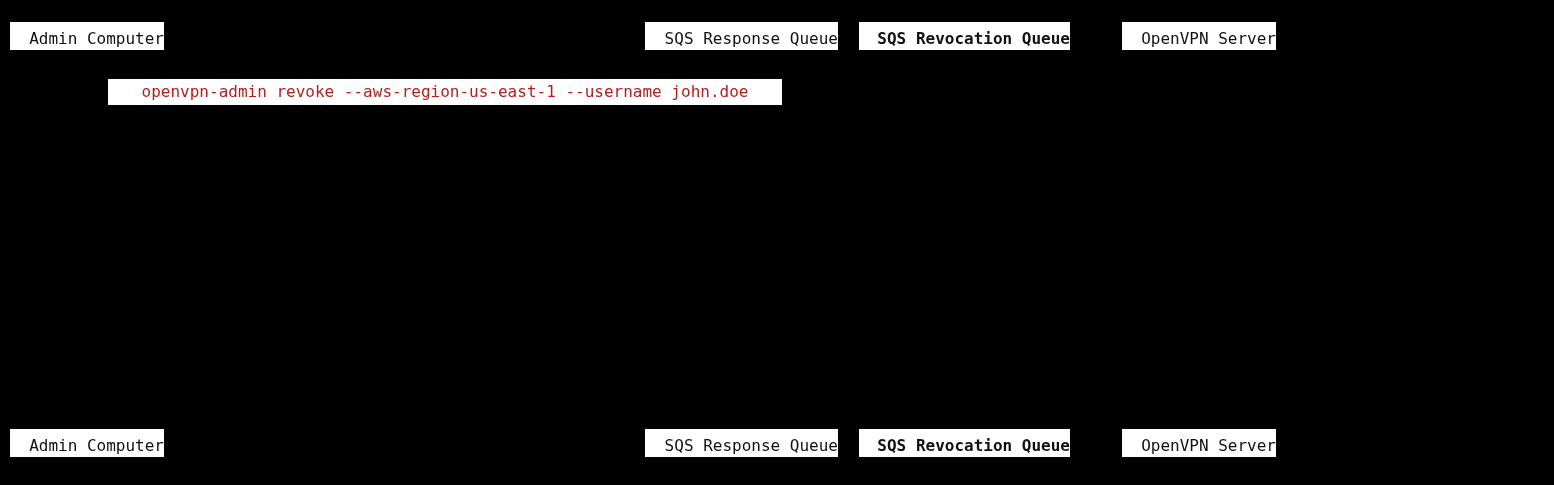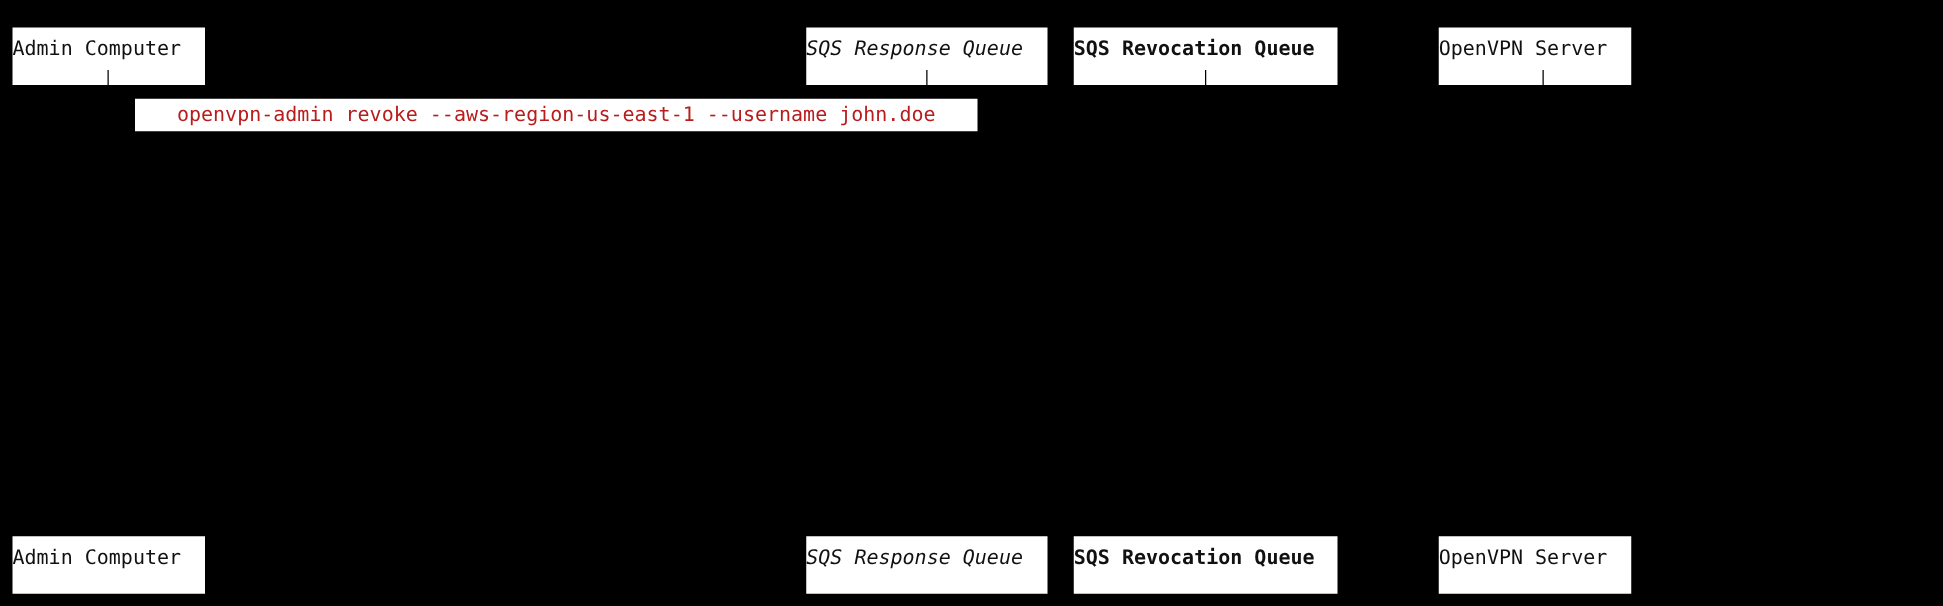--- a/index.html
+++ b/index.html
@@ -15,35 +15,35 @@
     font-family: "DejaVu Sans Mono", "Liberation Mono", monospace;
   }
   .canvas {
     position: absolute;
     left: 0; top: 0;
     width: 1554px; height: 485px;
     background: #000000;
   }
   .participant-box {
     position: absolute;
-    height: 46px;
+    height: 28px;
     background: #ffffff;
     color: #111111;
     font-size: 16px;
     line-height: 34px;
-    text-align: left;
+    text-align: right;
     white-space: nowrap;
     box-sizing: border-box;
   }
   .row-top    { top: 22px; }
   .row-bottom { top: 429px; }
   .p-admin      { left: 10px;   width: 154px; }
-  .p-response   { left: 645px;  width: 193px; font-style: italic; }
+  .p-response   { left: 645px;  width: 193px; }
   .p-revocation { left: 859px;  width: 211px; font-weight: bold; }
-  .p-openvpn    { left: 1151px; width: 154px; }
+  .p-openvpn    { left: 1122px; width: 154px; }
   .message-label {
     position: absolute;
     left: 108px;
     top: 79px;
     width: 674px;
     height: 26px;
     background: #ffffff;
     color: #b91c1c;
     font-size: 16px;
     line-height: 26px;

